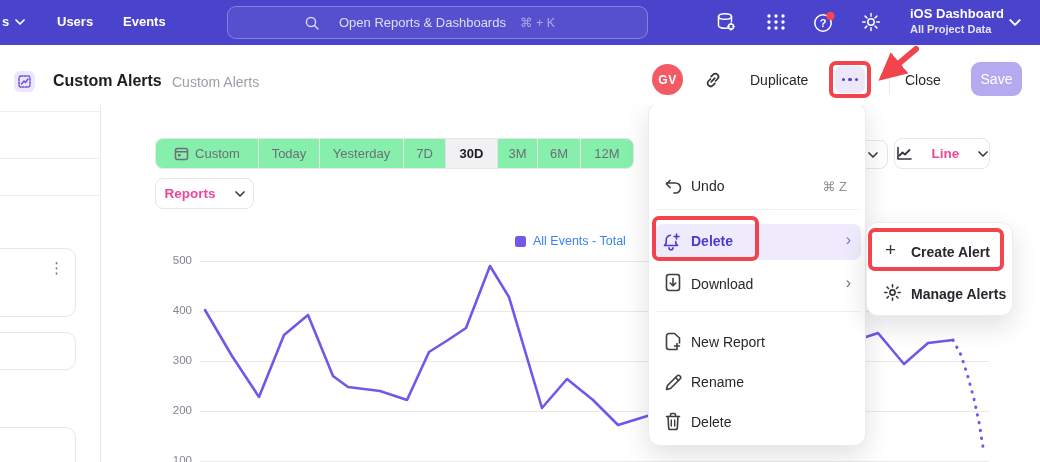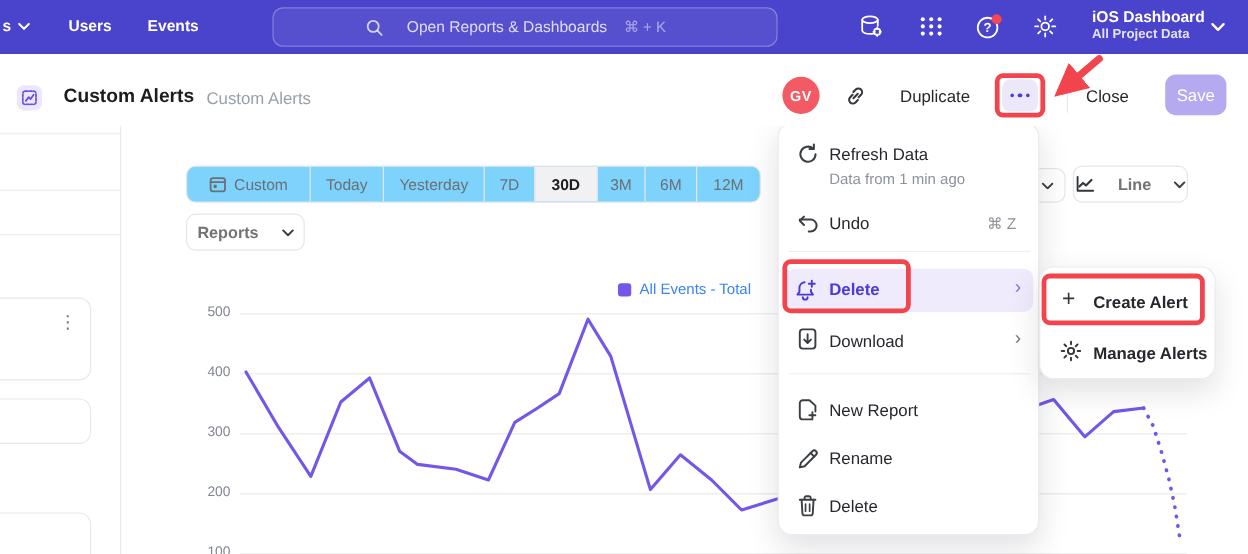--- a/index.html
+++ b/index.html
@@ -38,27 +38,27 @@
   .hdr-divider{left:889px;top:64px;width:1px;height:30px;background:#E8E9EC}
   .savebtn{left:971px;top:62px;width:51px;height:34px;background:var(--save);border-radius:9px;border:none;
            color:#fff;font-size:14px;font-weight:500;display:flex;align-items:center;justify-content:center}
   
   .side-border{left:100px;top:105px;width:1px;height:357px;background:#E9EAEC}
   .side-div{left:0;width:100px;height:1px;background:#ECEDEF}
   .side-card{left:-24px;width:100px;background:#fff;border:1px solid #E7E8EC;border-radius:10px}
   .kebab{left:49px;top:259px;font-size:15px;color:#6F747C;letter-spacing:0}
   
   .seg{left:155px;top:138px;height:31px;display:flex;border:1px solid var(--border);border-radius:8px;
-       overflow:hidden;background:#7dd3fc;z-index:2}
+       overflow:hidden;background:#86efac;z-index:2}
   .seg .cell{display:flex;align-items:center;justify-content:center;font-size:13px;color:var(--gray);
              border-right:1px solid var(--border);gap:6px}
   .seg .cell:last-child{border-right:none}
   .seg .sel{background:#F1F1F3;color:#1D1E20;font-weight:700}
   .wbtn{height:31px;border:1px solid var(--border);border-radius:8px;background:#fff;display:flex;
-        align-items:center;justify-content:center;gap:19px;font-size:13.5px;font-weight:600;color:#737373;z-index:2}
+        align-items:center;justify-content:center;gap:19px;font-size:13.5px;font-weight:600;color:#ec4899;z-index:2}
   
   .gridline{background:#E9EAEB;height:1px;left:200px;width:789px;z-index:1}
   .ytick{width:26px;text-align:right;font-size:11.5px;color:#80858F;z-index:1}
   .legend-sq{width:11px;height:11px;border-radius:2.5px;z-index:1}
   .legend-lb{font-size:12.5px;color:#3b82f6;z-index:1}
   
   .menu{left:648px;top:102px;width:218px;height:344px;background:#fff;border:1px solid #ECECEF;
         border-radius:12px;box-shadow:0 10px 26px rgba(20,20,43,.13);z-index:10}
   .menu .mi-label{font-size:14px;font-weight:500;color:#26282D}
   .menu .mi-sub{font-size:12.5px;color:#8D929A}
@@ -232,28 +232,20 @@
   </svg>
   <span>Line</span>
   <svg class="chev" width="10" height="6" viewBox="0 0 10 6" style="color:#3C3F44">
       <polyline points="1,1 5,5 9,1"></polyline>
     </svg>
 </div>
 
 <div class="abs menu">
   <div class="alerts-hl"></div>
 
-  <div class="abs" style="left:0;top:10px;width:218px;height:48px">
-    <svg class="abs ico" style="left:15px;top:6px" width="19" height="19" viewBox="0 0 19 19">
-      <path class="st" d="M15.6 9.5a6.3 6.3 0 1 1-1.9-4.5" style="stroke-width:1.7"></path>
-      <polyline class="st" points="14.2,1.5 14.2,5.2 10.6,5.2" style="stroke-width:1.7"></polyline>
-    </svg>
-    <div class="abs mi-label" style="left:42px;top:7px">Refresh Data</div>
-    <div class="abs mi-sub" style="left:42px;top:29px">Data from 1 min ago</div>
-  </div>
 
   <div class="abs" style="left:0;top:68px;width:218px;height:32px">
     <svg class="abs ico" style="left:15px;top:7px" width="19" height="17" viewBox="0 0 19 17">
       <polyline class="st" points="6,2.5 2.5,6 6,9.5" style="stroke-width:1.7"></polyline>
       <path class="st" d="M2.5 6h9a5 5 0 0 1 0 10h-1.5" style="stroke-width:1.7" transform="translate(0,-1)"></path>
     </svg>
     <div class="abs mi-label" style="left:42px;top:7px">Undo</div>
     <div class="abs mi-short" style="right:20px;top:8px">⌘ Z</div>
   </div>
 

